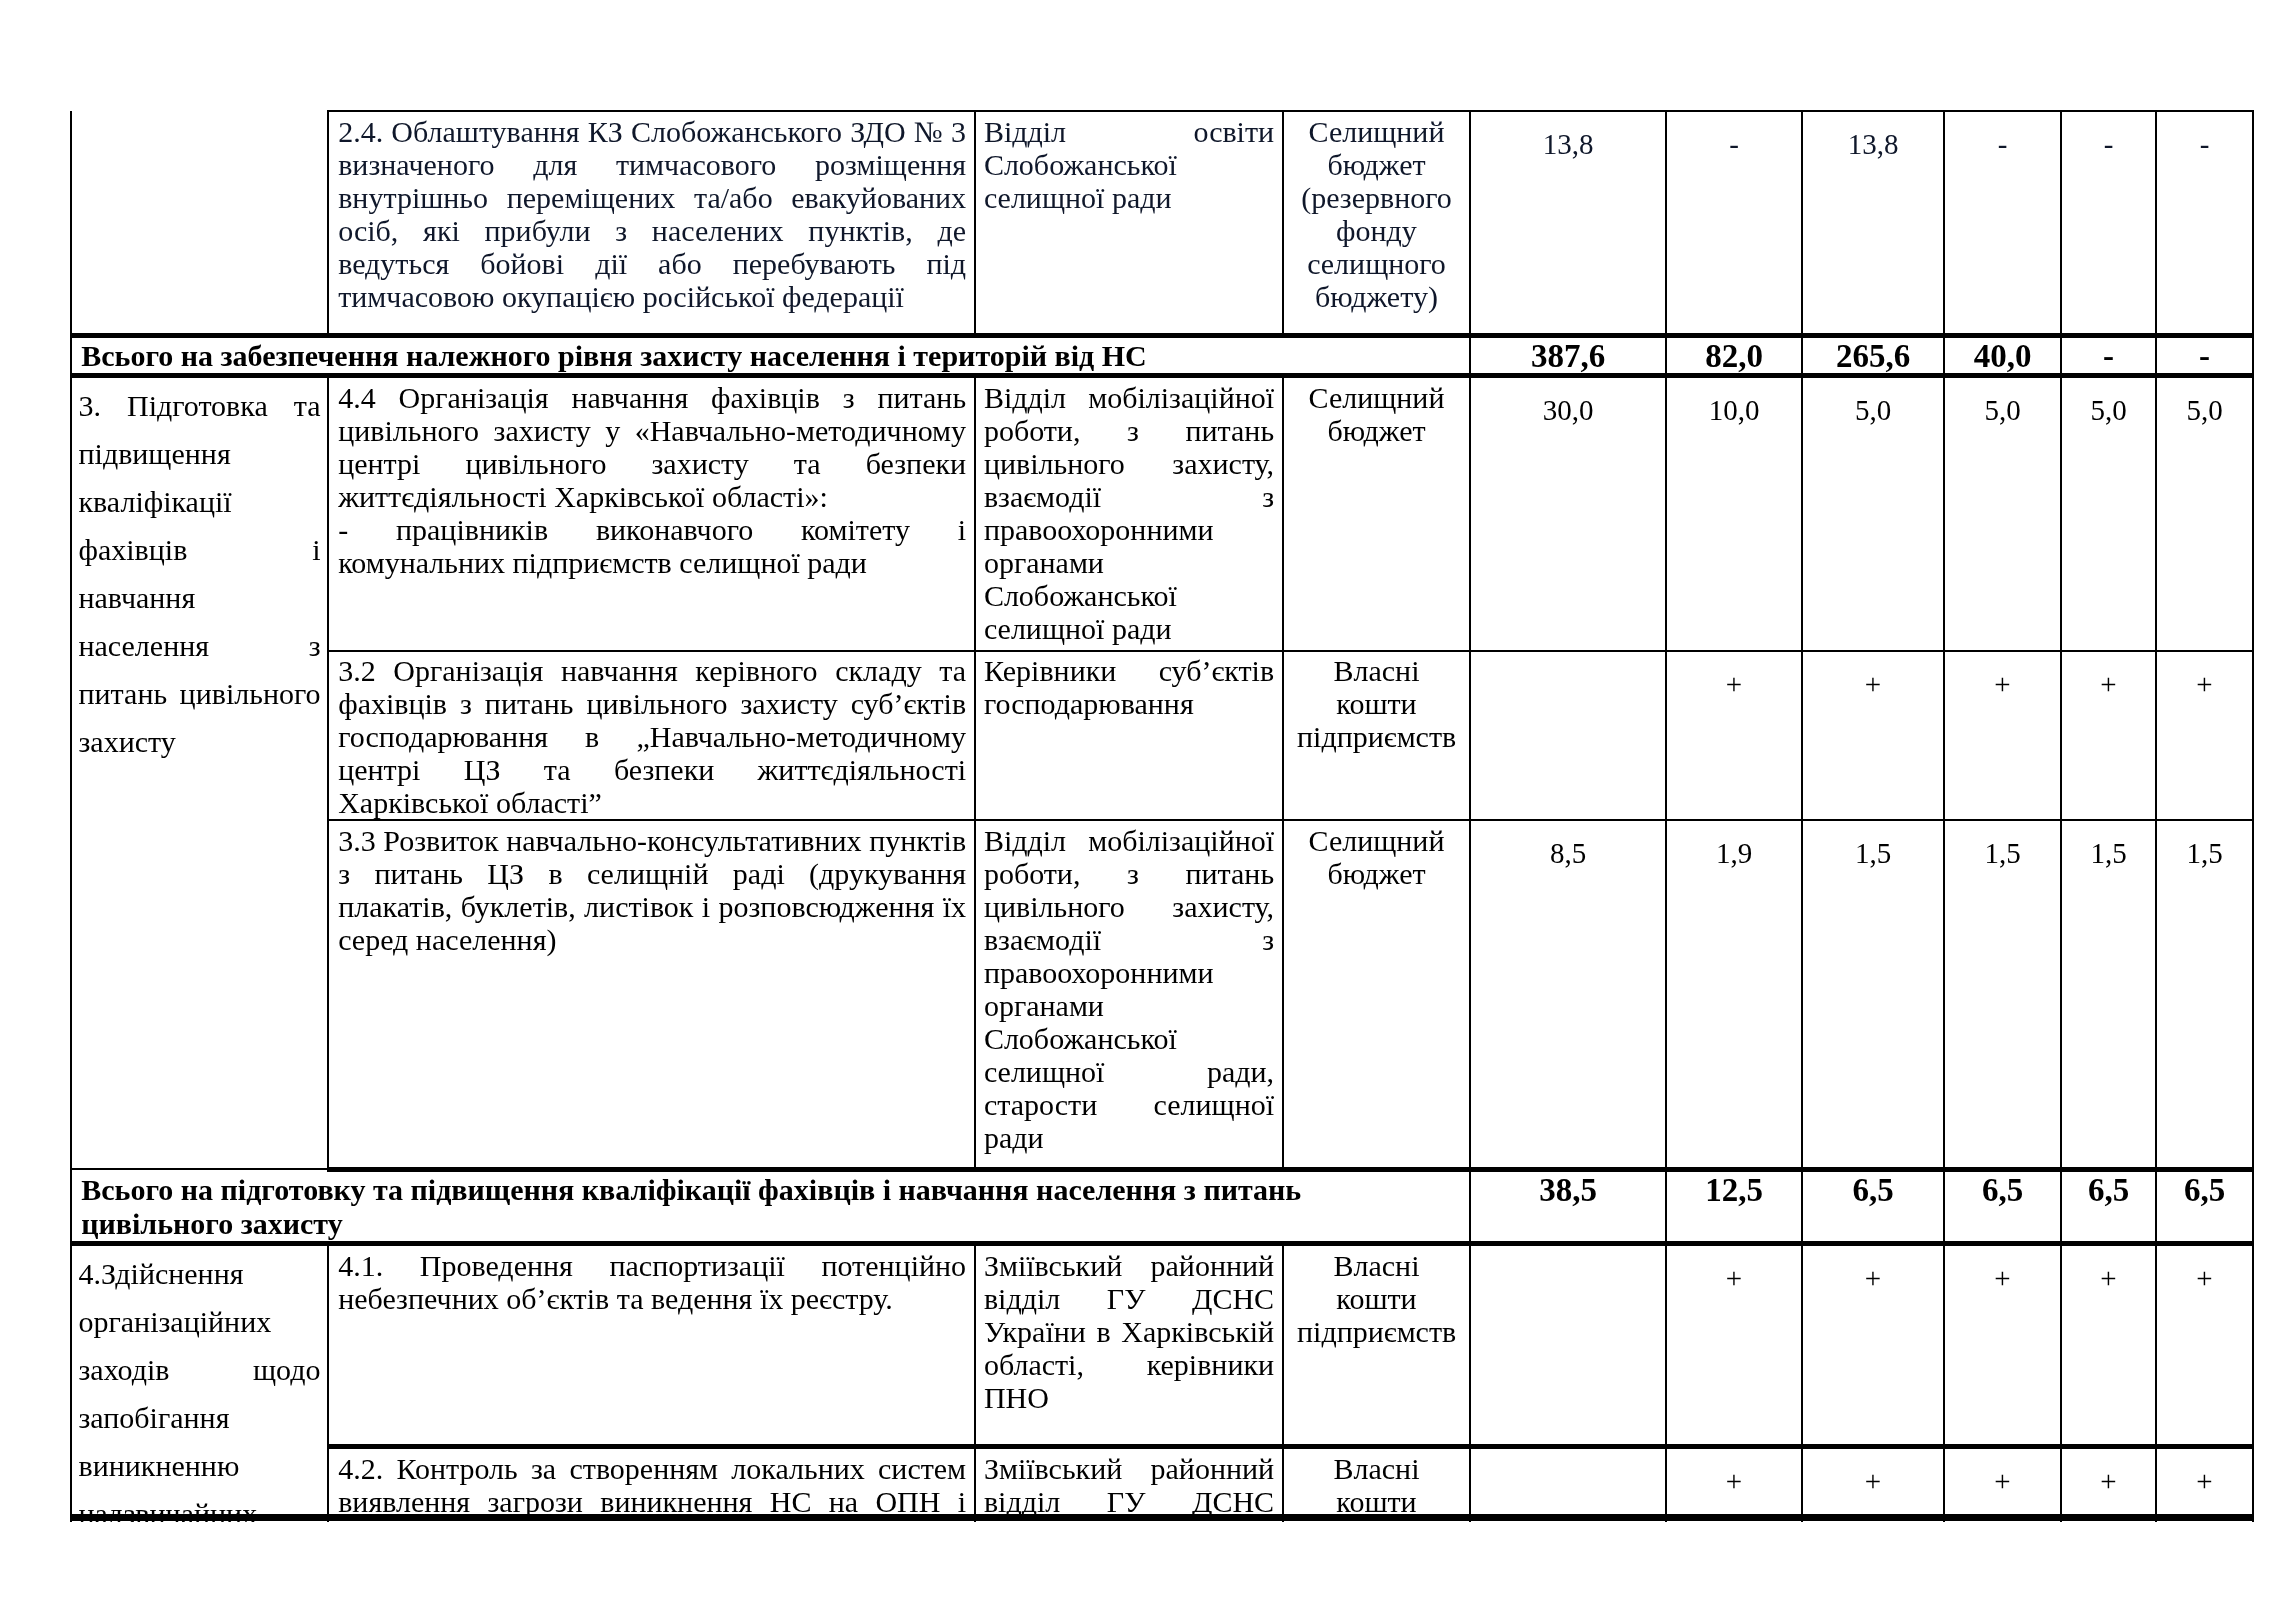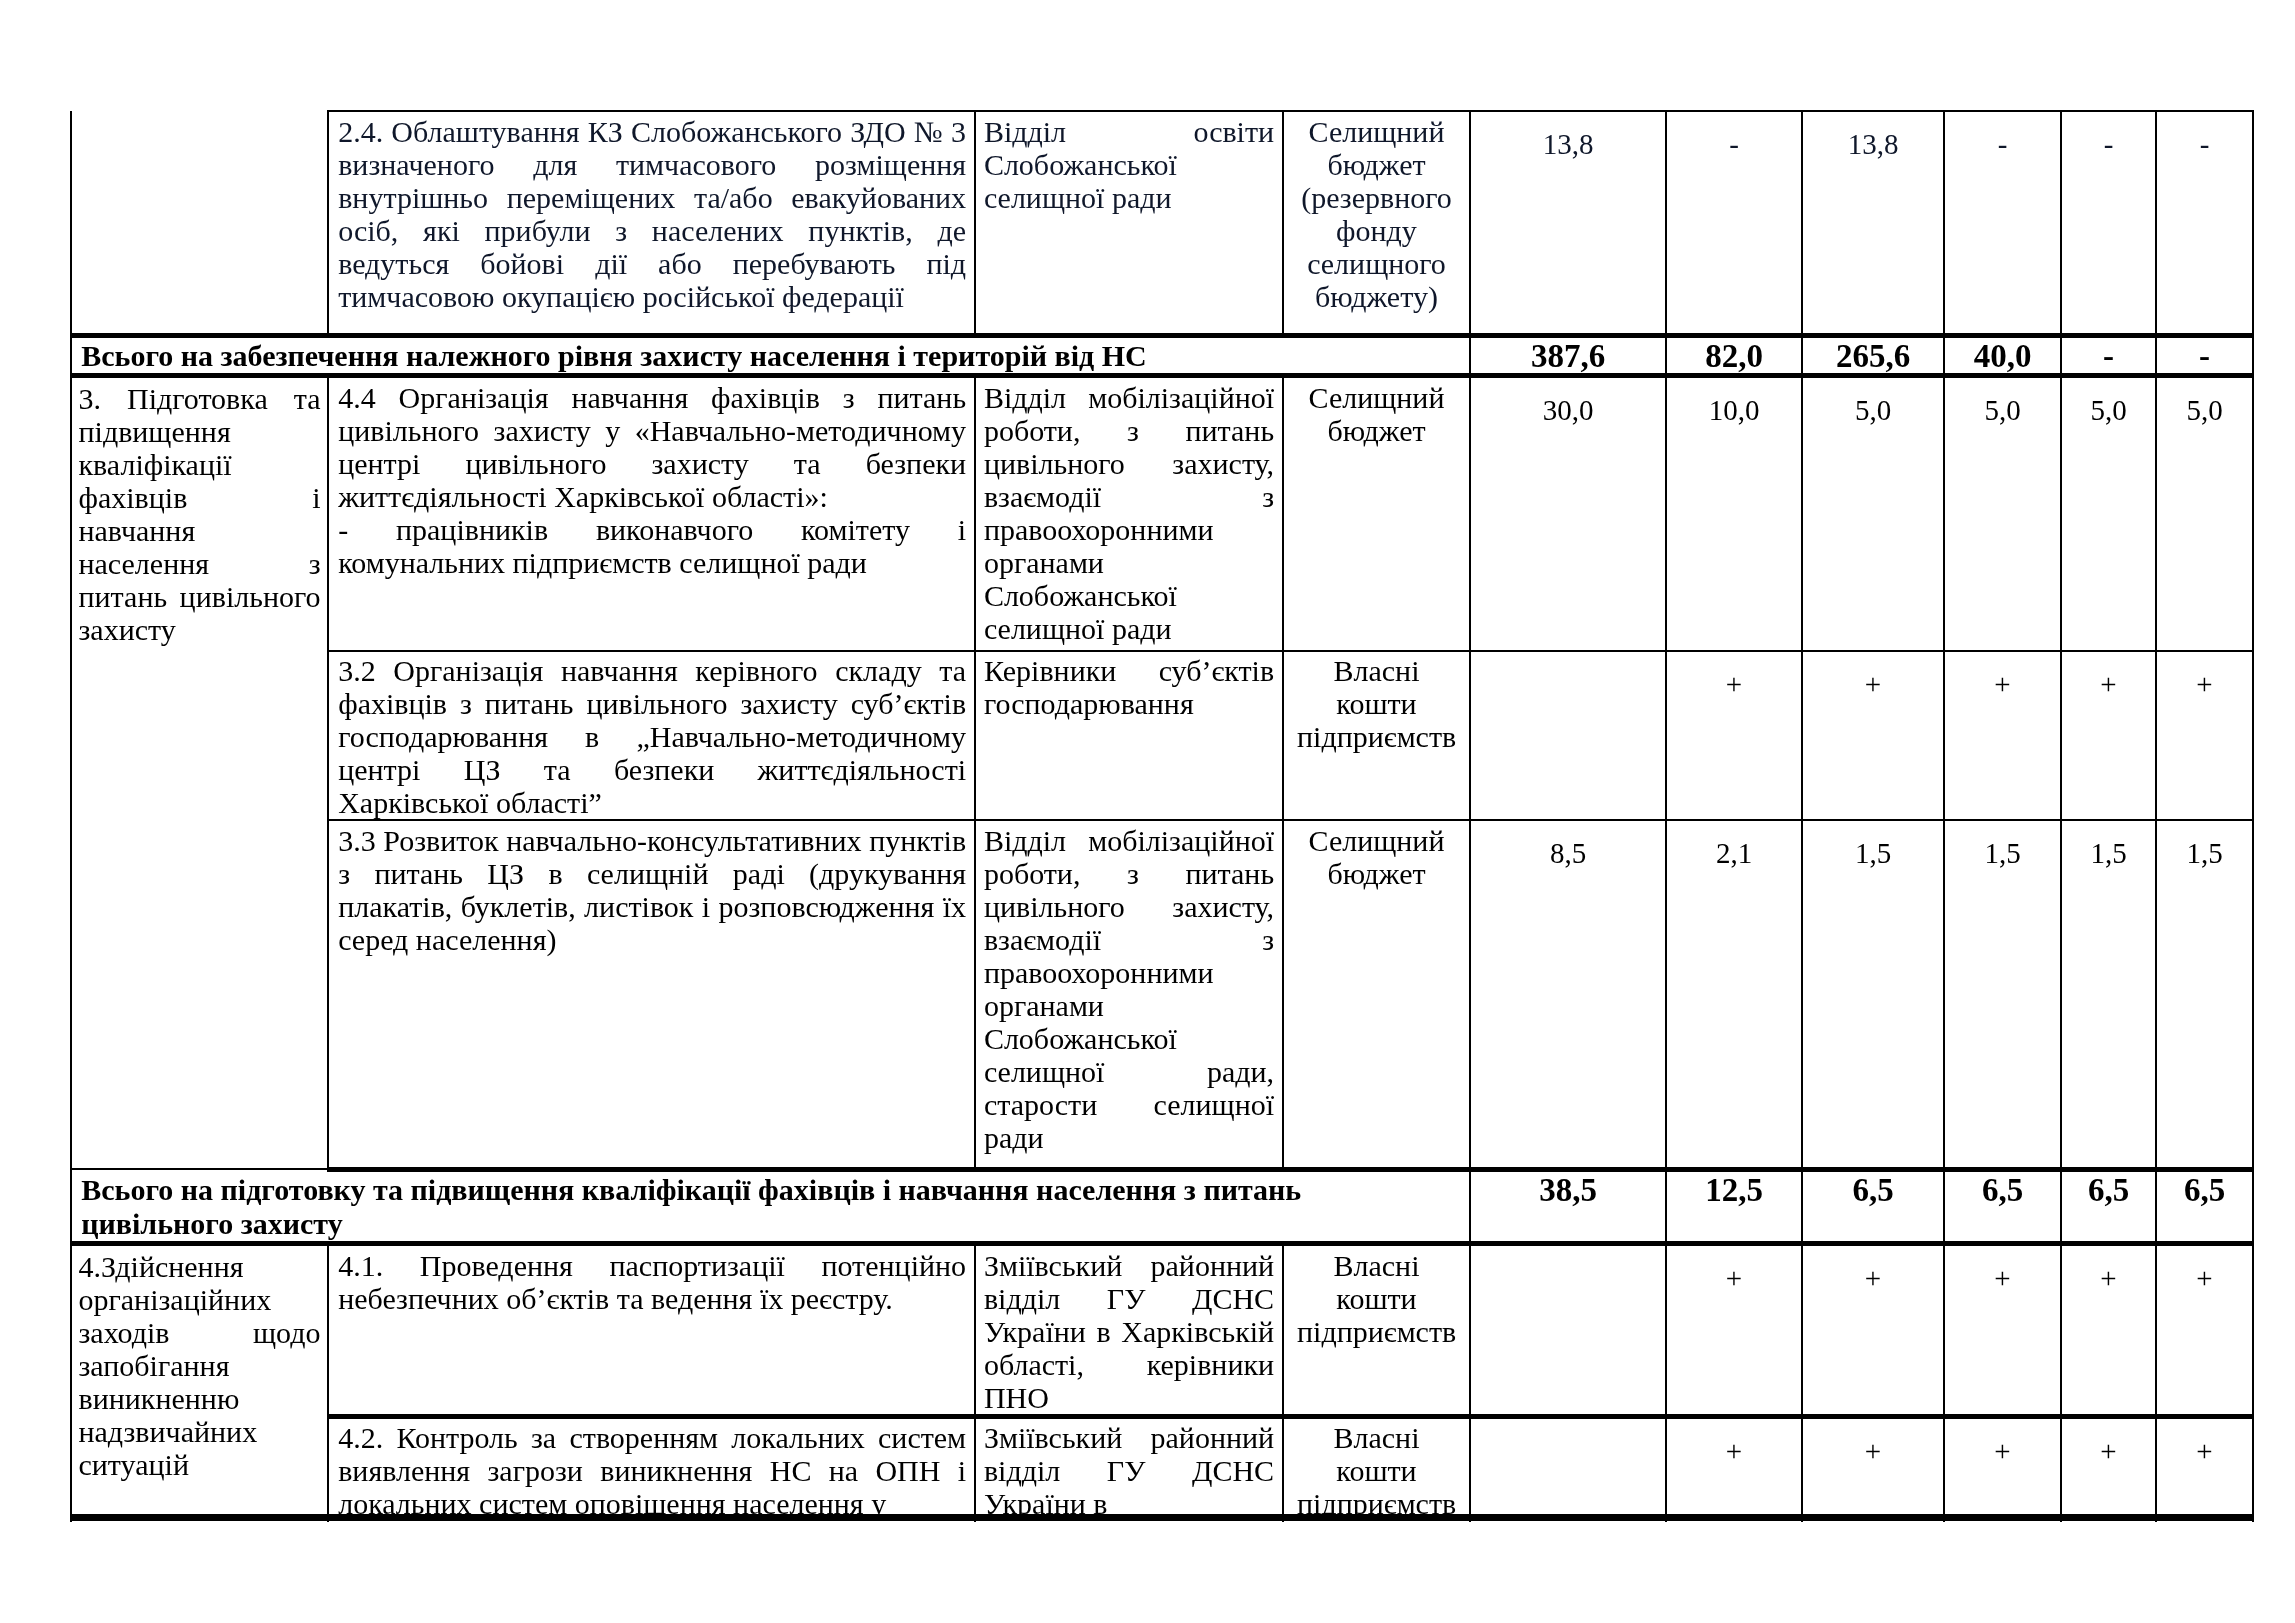--- a/index.html
+++ b/index.html
@@ -40,21 +40,21 @@
   tr.h-tot2  { height: 73px; }
   tr.h-r41   { height: 164px; margin-left: 32px; }
   tr.h-r42   { height: 120px; }
   
   tr.thick-top td    { border-top-width: 5.2px; }
   tr.thick-bottom td { border-bottom-width: 5.2px; }
   
   td.c-section {
     text-align: justify;
     padding: 3.9px 6.5px 0 6.5px;
-    line-height: 33px;
+    line-height: 48px;
   }
   td.c-measure {
     text-align: justify;
     padding: 2.6px 7.9px 0 9.2px;
     white-space: pre-line;
   }
   td.c-resp {
     text-align: justify;
     padding: 2.6px 7.9px 0 7.9px;
   }
@@ -157,21 +157,21 @@
       <td class="c-val">+</td>
       <td class="c-val">+</td>
       <td class="c-val">+</td>
     </tr>
 
     <tr class="h-r33 thick-bottom">
       <td class="c-measure">3.3 Розвиток навчально-консультативних пунктів з питань ЦЗ в  селищній раді (друкування плакатів, буклетів, листівок і розповсюдження їх серед населення)</td>
       <td class="c-resp">Відділ мобілізаційної роботи, з питань цивільного захисту, взаємодії з правоохоронними органами Слобожанської селищної ради, старости селищної ради</td>
       <td class="c-fund">Селищний бюджет</td>
       <td class="c-val">8,5</td>
-      <td class="c-val">2,1</td>
+      <td class="c-val">1,9</td>
       <td class="c-val">1,5</td>
       <td class="c-val">1,5</td>
       <td class="c-val">1,5</td>
       <td class="c-val">1,5</td>
     </tr>
 
     <tr class="h-tot2 thick-bottom">
       <td class="c-total-label" colspan="4">Всього на підготовку та підвищення кваліфікації фахівців і навчання населення з питань
 цивільного захисту</td>
       <td class="c-val-bold">38,5</td>

